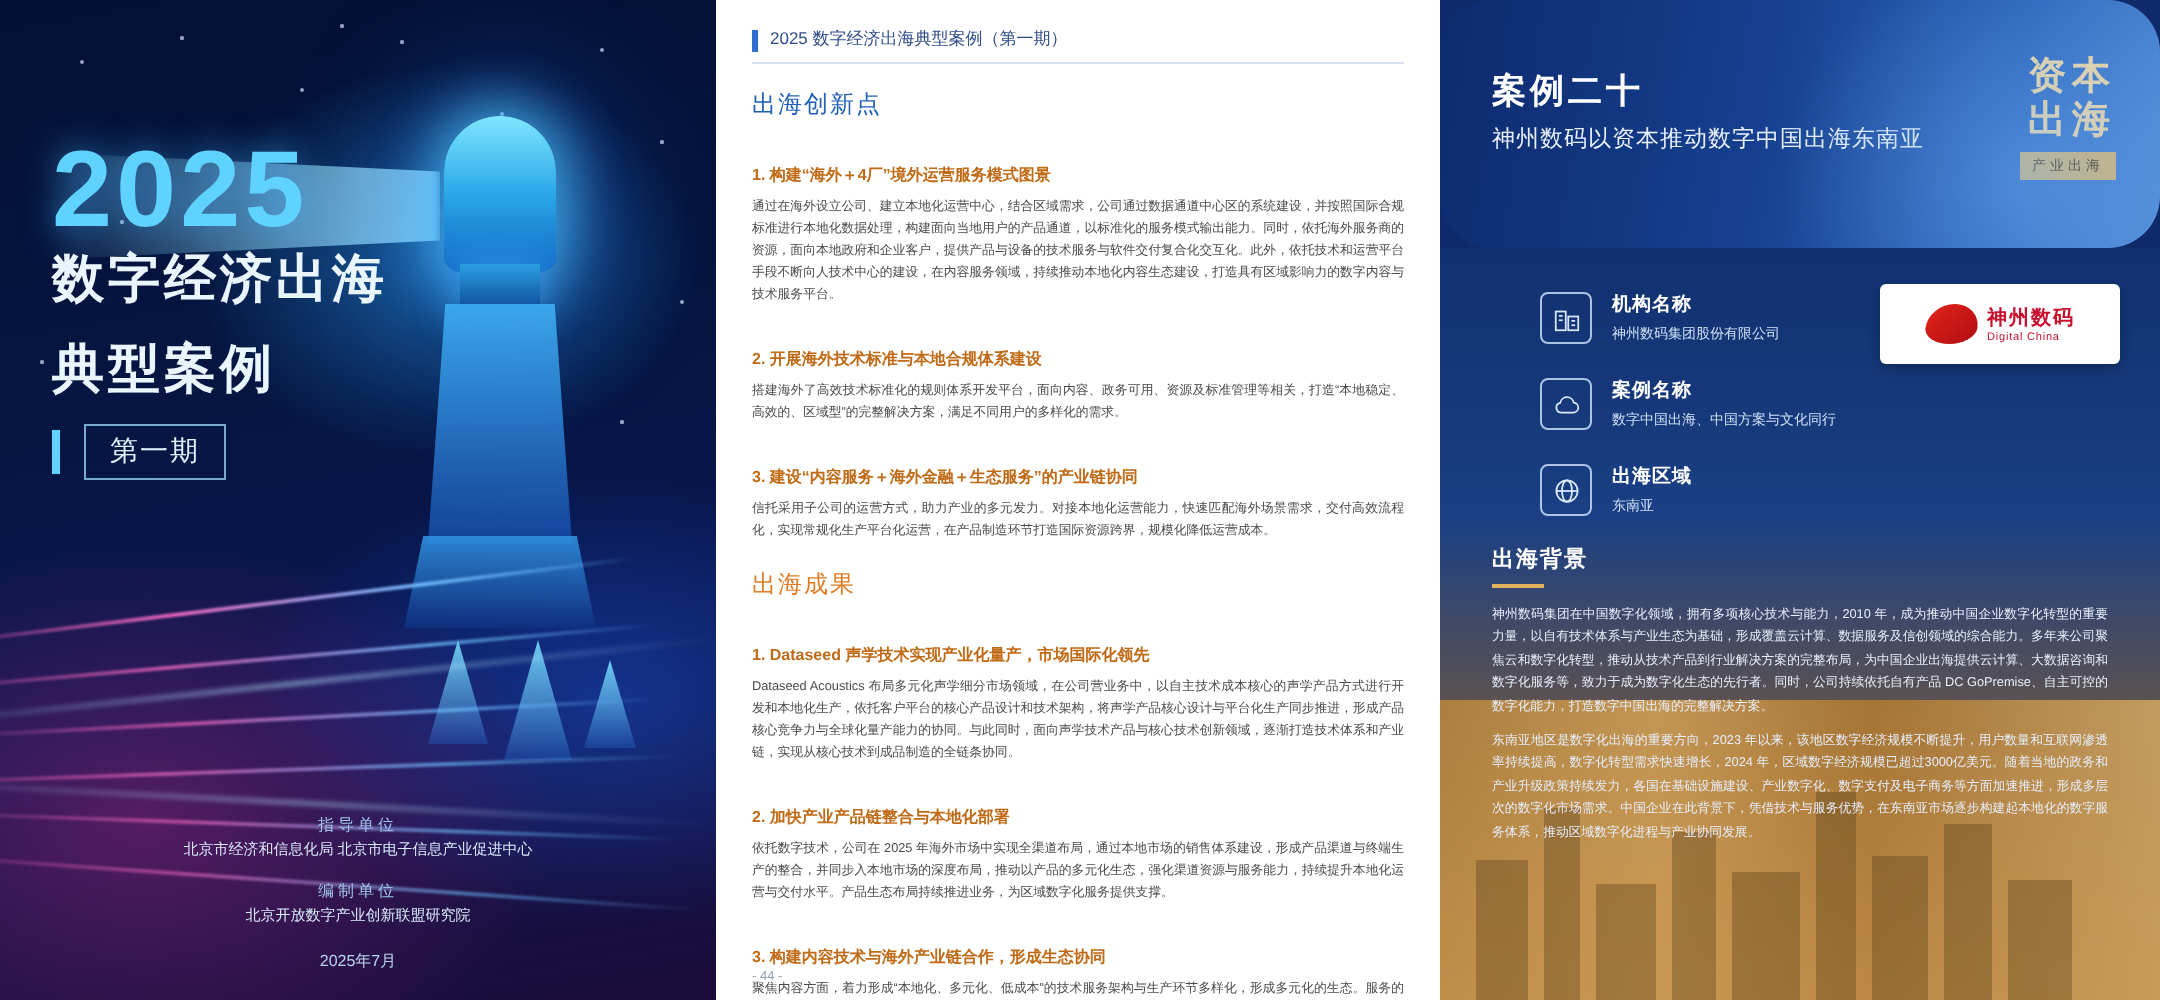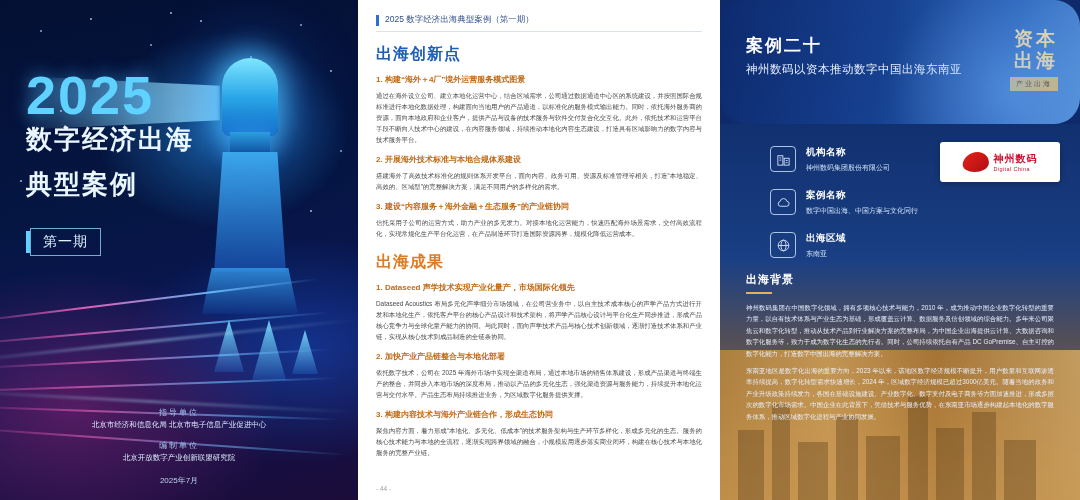--- a/index.html
+++ b/index.html
@@ -94,21 +94,21 @@
     text-shadow: 0 0 18px rgba(70,180,255,.7);
     line-height: 1;
   }
   .cover-l1 {
     font-size: 26px; font-weight: 700; color: #eaf6ff; letter-spacing: 2px;
   }
   .cover-l2 {
     margin-top: 10px; font-size: 26px; font-weight: 700; color: #eaf6ff; letter-spacing: 2px;
   }
   .issue-wrap {
-    margin-top: 26px; display: flex; align-items: center; gap: 0;
+    margin-top: 10px; display: flex; align-items: center; gap: 12px;
   }
   .issue-bar { width: 4px; height: 22px; background: #5fd2ff; }
   .issue-box {
     border: 1px solid rgba(160,220,255,.75);
     color: #dff2ff; font-size: 14px; padding: 4px 12px; letter-spacing: 1px;
   }
   .cover-foot {
     position: absolute; left: 0; right: 0; bottom: 14px; z-index: 6;
     text-align: center; color: #cfe2f5;
   }
@@ -123,26 +123,26 @@
     background: #ffffff;
     padding: 14px 18px 18px 18px;
   }
   .tp-header {
     display: flex; align-items: center; gap: 6px;
     font-size: 8.5px; color: #2f4c8a; padding-bottom: 5px;
     border-bottom: 1px solid #d9e2f2;
   }
   .tp-header .bar { width: 3px; height: 11px; background: #2f6fd0; }
   .sec-title {
-    margin-top: 12px; font-size: 16px; font-weight: 700; color: #1f5fb8;
+    margin-top: 12px; font-size: 12px; font-weight: 400; color: #1f5fb8;
     letter-spacing: 1px;
   }
   .sec-title.orange { color: #e07b22; }
   .sub-title {
-    margin-top: 9px; font-size: 8px; font-weight: 700; color: #c06a16;
+    margin-top: 21px; font-size: 8px; font-weight: 700; color: #c06a16;
     line-height: 1.5;
   }
   .para {
     margin-top: 4px; font-size: 6.4px; line-height: 1.72; color: #4a4a4a;
     text-align: justify;
   }
   .tp-footer {
     position: absolute; left: 18px; bottom: 8px; font-size: 6.5px; color: #98a2b3;
   }
 

